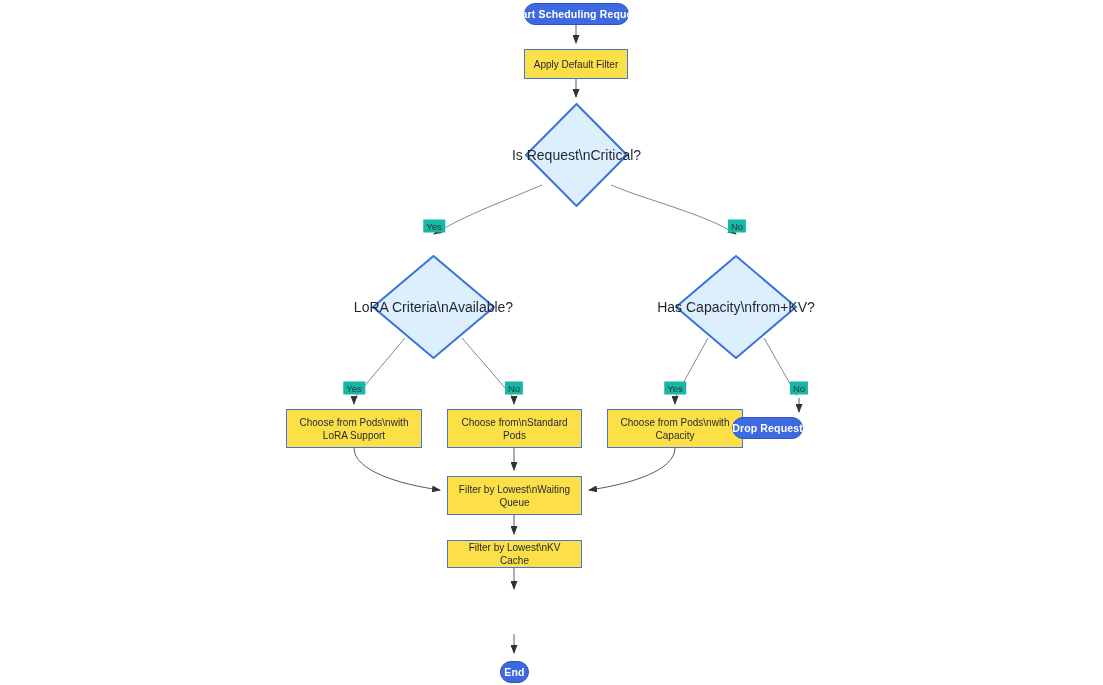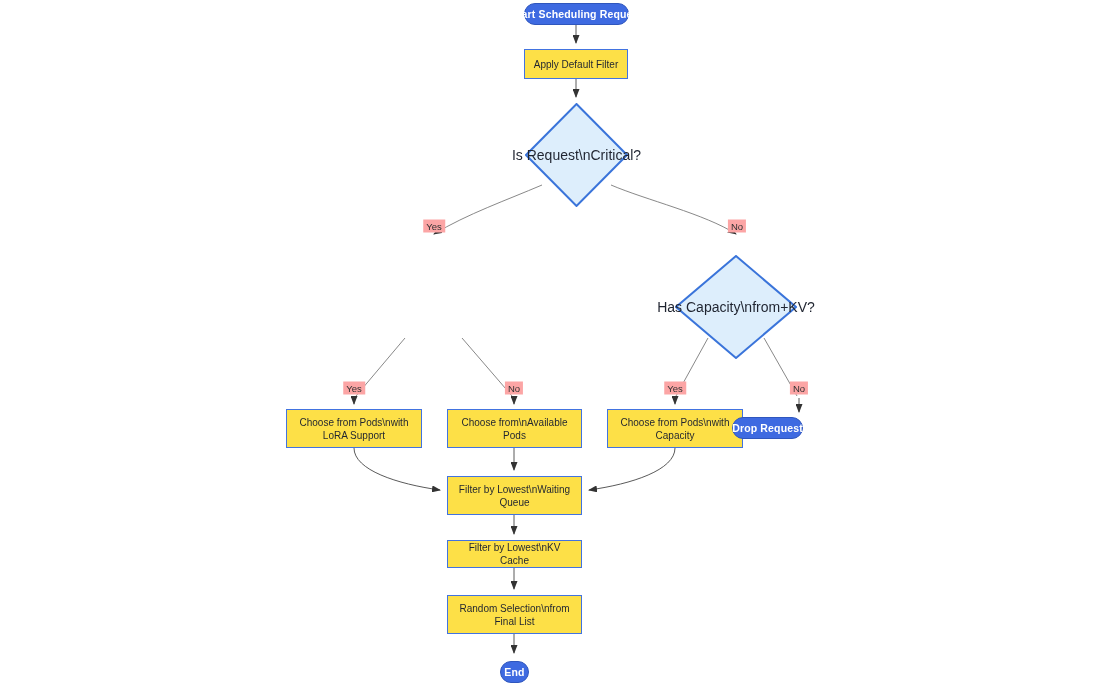--- a/index.html
+++ b/index.html
@@ -70,21 +70,21 @@
     top: 50%;
     transform: translate(-50%, -50%);
     white-space: nowrap;
     font-size: 14px;
     color: #1f2430;
     text-align: center;
   }
   .edge-label {
     position: absolute;
     transform: translate(-50%, -50%);
-    background: #fca5a5;
+    background: #14b8a6;
     color: #303030;
     font-size: 9.5px;
     padding: 1px 3px;
     line-height: 11px;
     white-space: nowrap;
   }
 </style>
 </head>
 <body>
 
@@ -138,35 +138,41 @@
     <span>Apply Default Filter</span>
   </div>
 
   <div class="node-decision-wrap" style="left:518px; top:103px; width:103px; height:104px;">
     <svg class="node-decision-shape" viewBox="0 0 103 104" preserveAspectRatio="none">
       <polygon points="51.5,1 102,52 51.5,103 1,52" fill="#ddeefc" stroke="#3a74da" stroke-width="2"></polygon>
     </svg>
     <span class="node-decision-label">Is Request\nCritical?</span>
   </div>
 
+  <div class="node-decision-wrap" style="left:365px; top:255px; width:123px; height:104px;">
+    <svg class="node-decision-shape" viewBox="0 0 123 104" preserveAspectRatio="none">
+      <polygon points="61.5,1 122,52 61.5,103 1,52" fill="#ddeefc" stroke="#3a74da" stroke-width="2"></polygon>
+    </svg>
+    <span class="node-decision-label">LoRA Criteria\nAvailable?</span>
+  </div>
 
   <div class="node-decision-wrap" style="left:668px; top:255px; width:122px; height:104px;">
     <svg class="node-decision-shape" viewBox="0 0 122 104" preserveAspectRatio="none">
       <polygon points="61,1 121,52 61,103 1,52" fill="#ddeefc" stroke="#3a74da" stroke-width="2"></polygon>
     </svg>
     <span class="node-decision-label">Has Capacity\nfrom+KV?</span>
   </div>
 
   <div class="node node-process" style="left:279px; top:409px; width:136px; height:39px; white-space:pre-line;">
     <span style="white-space:pre-line;">Choose from Pods\nwith
 LoRA Support</span>
   </div>
 
   <div class="node node-process" style="left:440px; top:409px; width:135px; height:39px; white-space:pre-line;">
-    <span style="white-space:pre-line;">Choose from\nAvailable
+    <span style="white-space:pre-line;">Choose from\nStandard
 Pods</span>
   </div>
 
   <div class="node node-process" style="left:600px; top:409px; width:136px; height:39px; white-space:pre-line;">
     <span style="white-space:pre-line;">Choose from Pods\nwith
 Capacity</span>
   </div>
 
   <div class="node node-terminal" style="left:725px; top:417px; width:71px; height:22px;">
     <span>Drop Request</span>
@@ -174,24 +180,20 @@
 
   <div class="node node-process" style="left:440px; top:476px; width:135px; height:39px; white-space:pre-line;">
     <span style="white-space:pre-line;">Filter by Lowest\nWaiting
 Queue</span>
   </div>
 
   <div class="node node-process" style="left:440px; top:540px; width:135px; height:28px;">
     <span>Filter by Lowest\nKV Cache</span>
   </div>
 
-  <div class="node node-process" style="left:440px; top:595px; width:135px; height:39px; white-space:pre-line;">
-    <span style="white-space:pre-line;">Random Selection\nfrom
-Final List</span>
-  </div>
 
   <div class="node node-terminal" style="left:493px; top:661px; width:29px; height:22px;">
     <span>End</span>
   </div>
 
   <div class="edge-label" style="left:427px; top:226px;">
     <span>Yes</span>
   </div>
 
   <div class="edge-label" style="left:730px; top:226px;">

